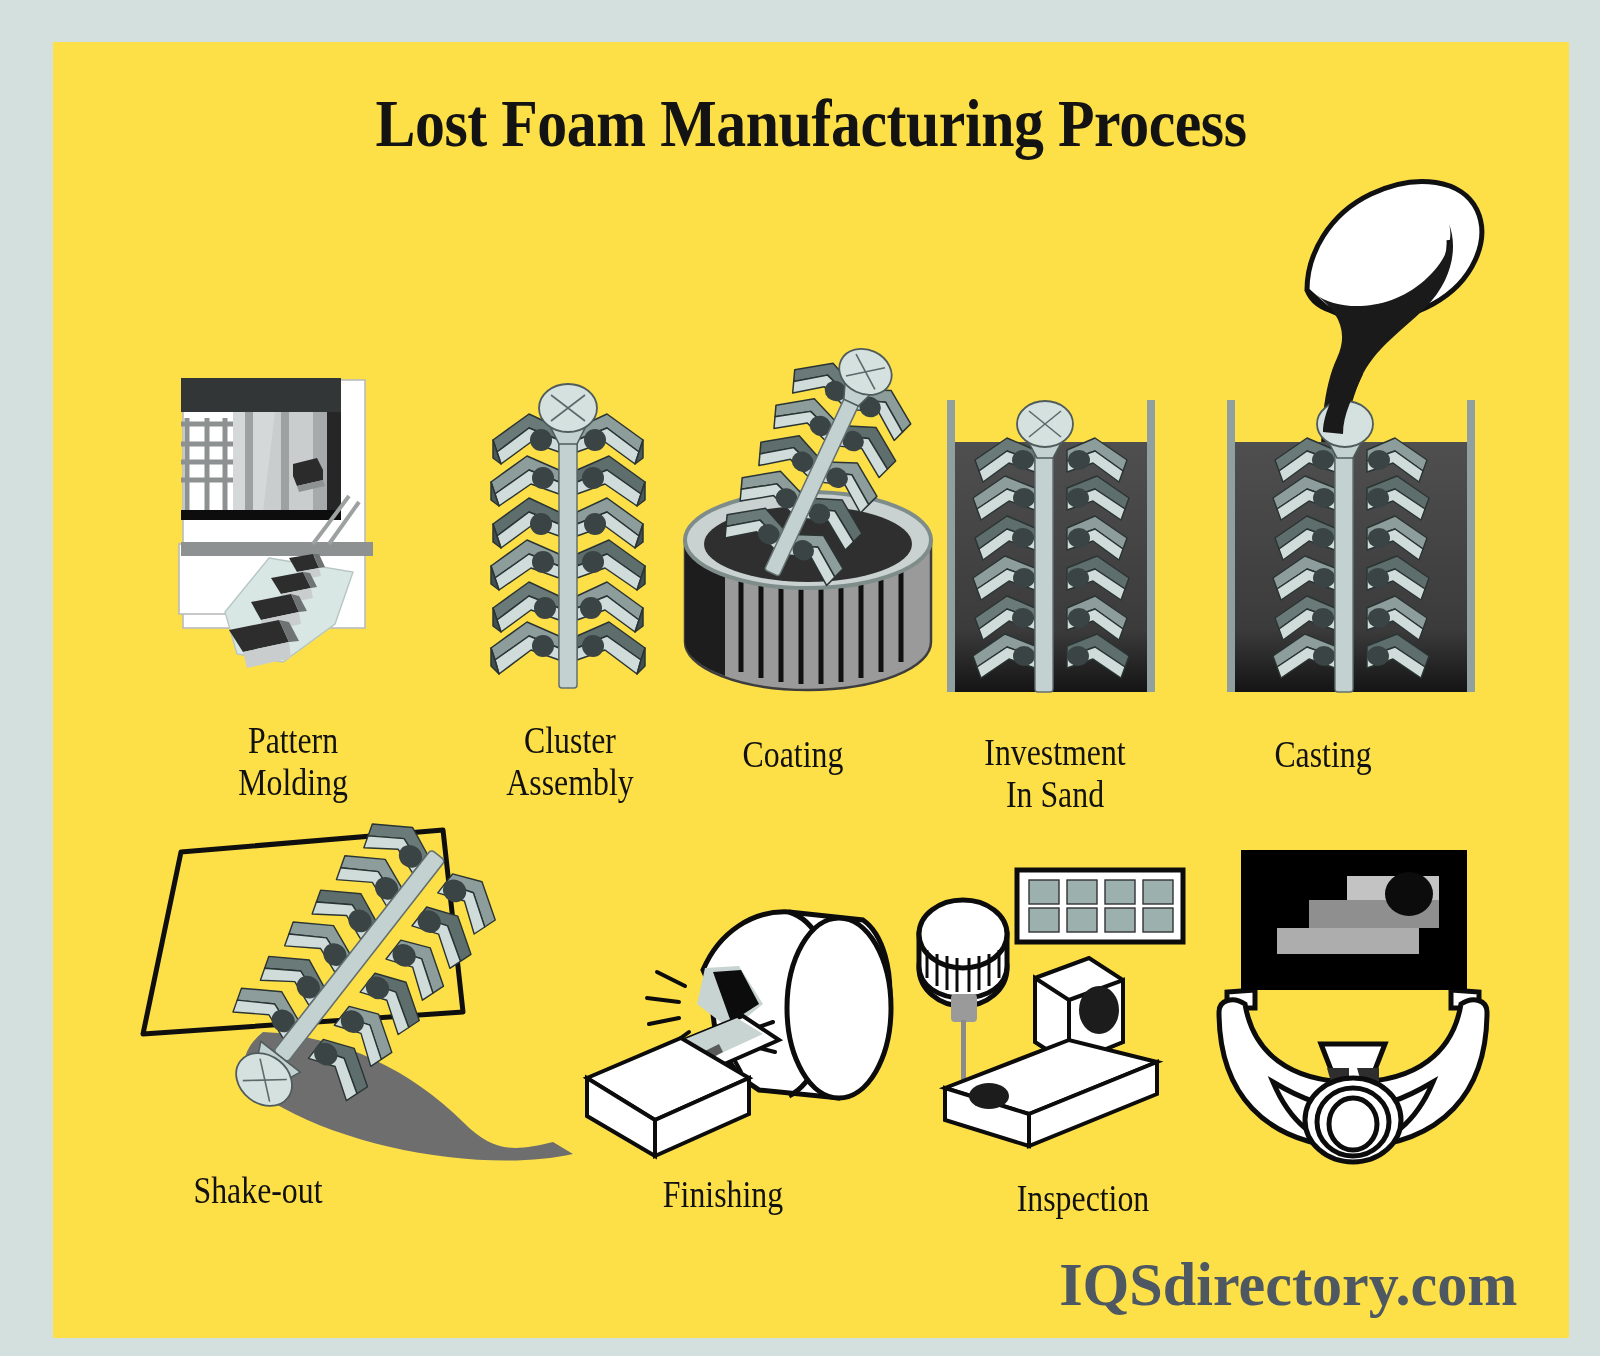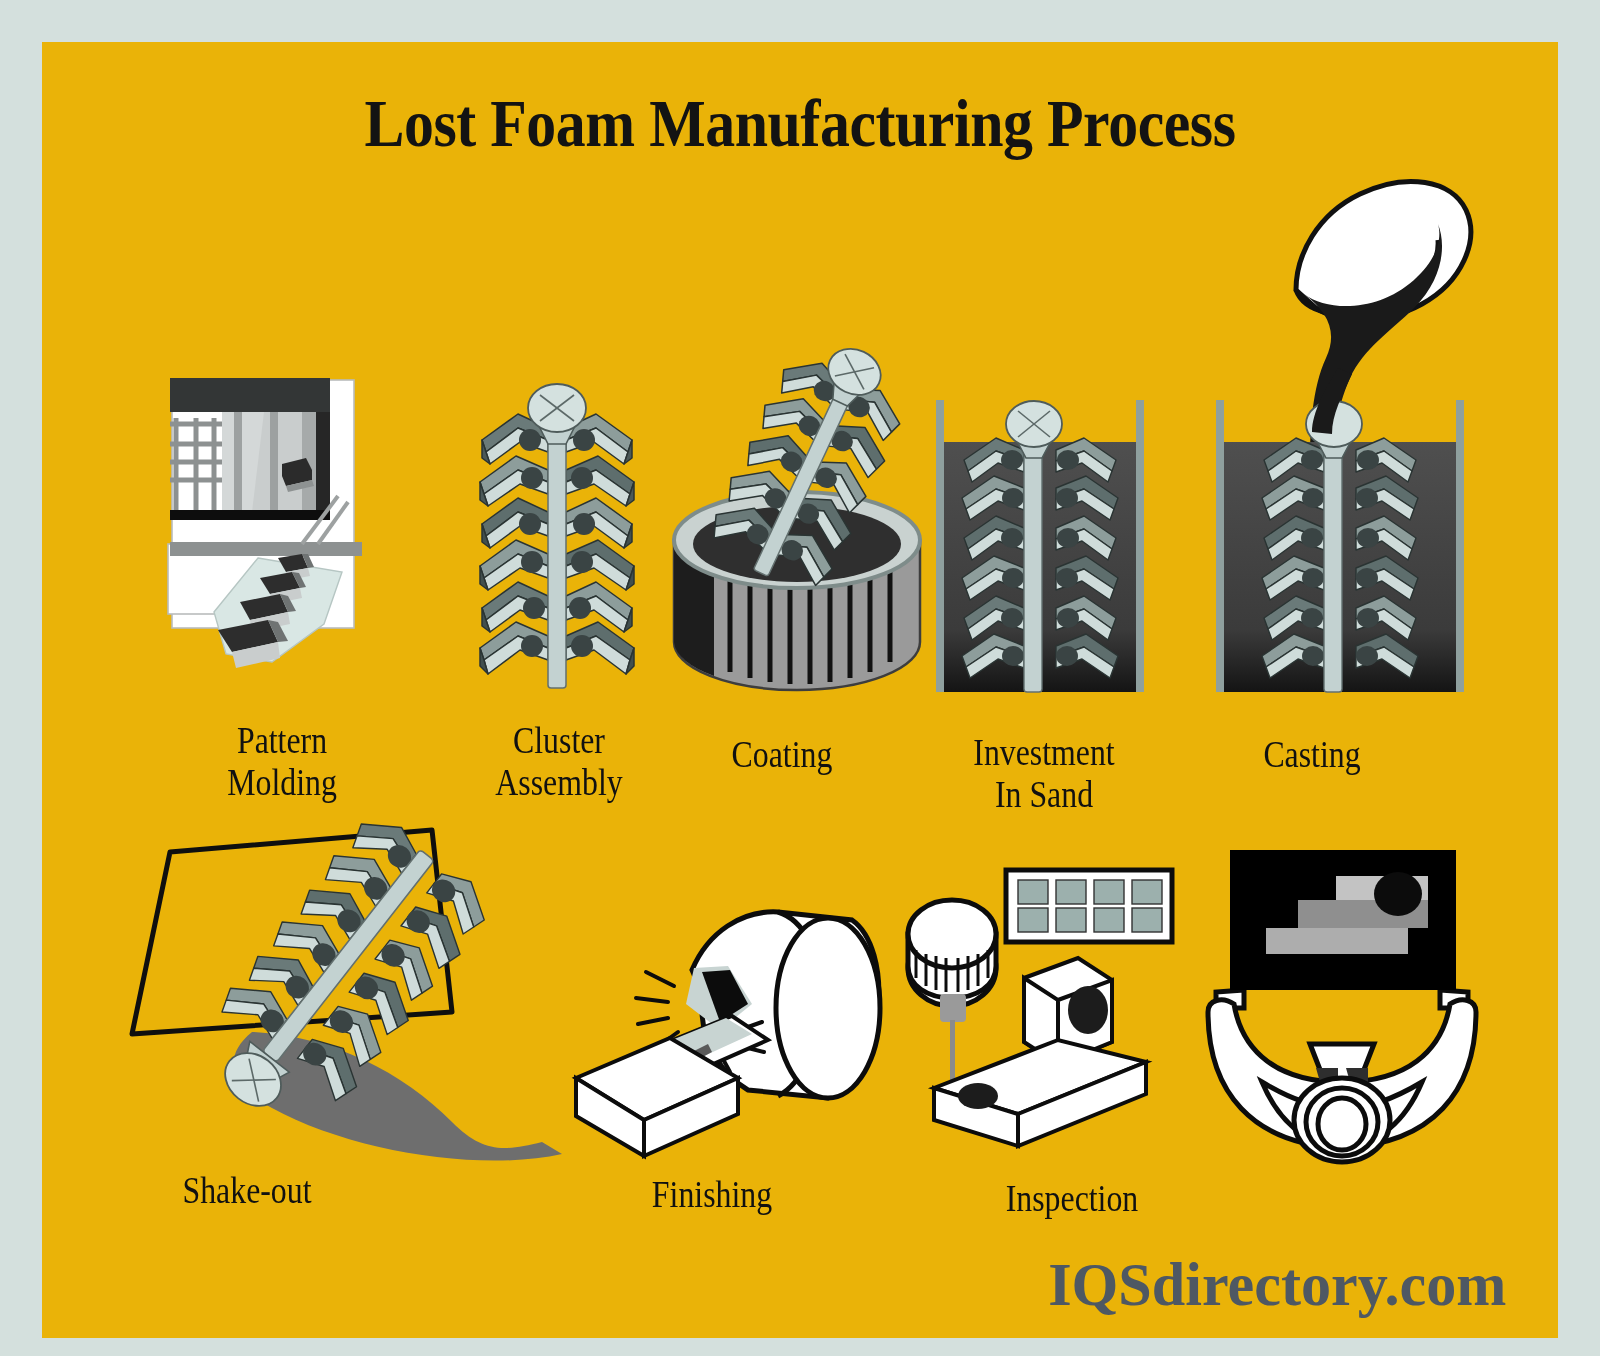--- a/index.html
+++ b/index.html
@@ -4,23 +4,23 @@
 <style>
   html,body{margin:0;padding:0;}
   body{
     width:1600px;height:1356px;
     background:#d4e0dd;
     font-family:"Liberation Serif", serif;
     overflow:hidden;
   }
   #frame{
     position:absolute;
-    left:42px;top:42px;
+    left:53px;top:42px;
     width:1516px;height:1296px;
-    background:#eab308;
+    background:#fde047;
   }
   #title{
     position:absolute;
     left:0;top:42px;
     width:1516px;
     text-align:center;
     font-family:"Liberation Serif", serif;
     font-weight:700;
     font-size:68px;
     letter-spacing:-0.5px;

